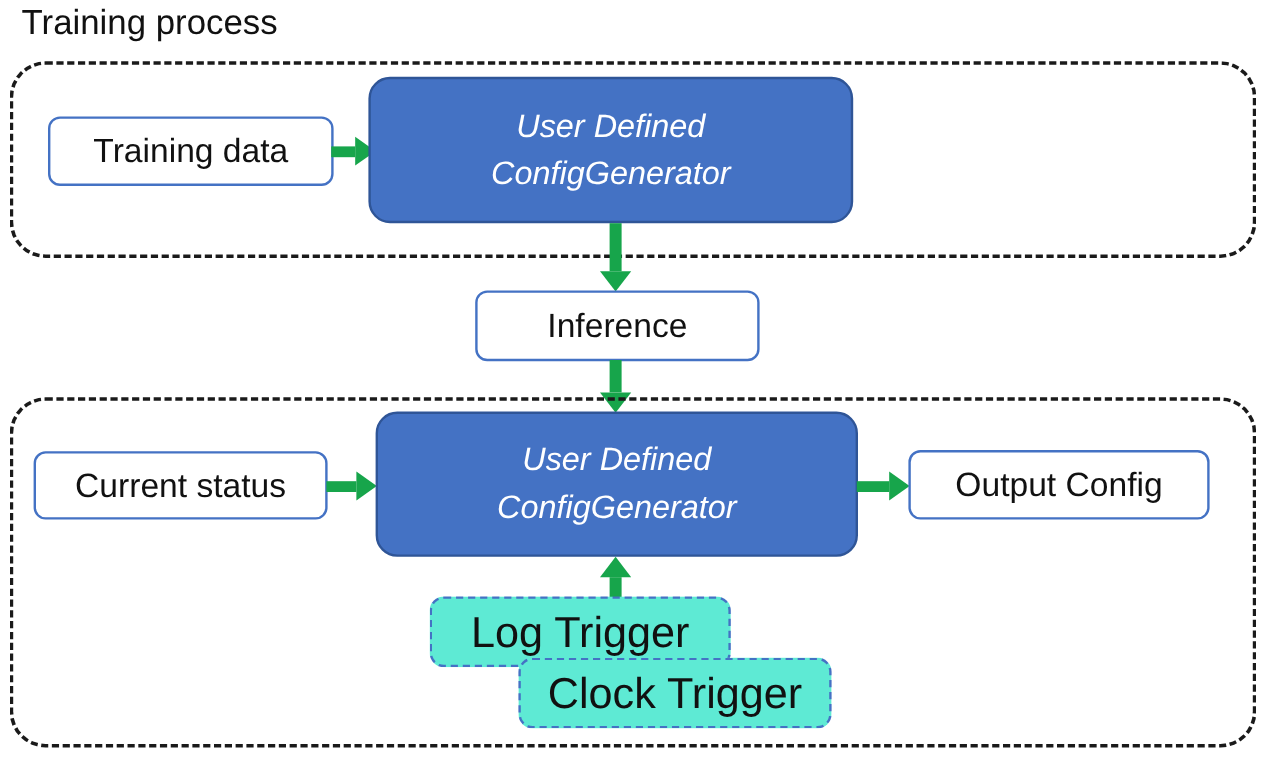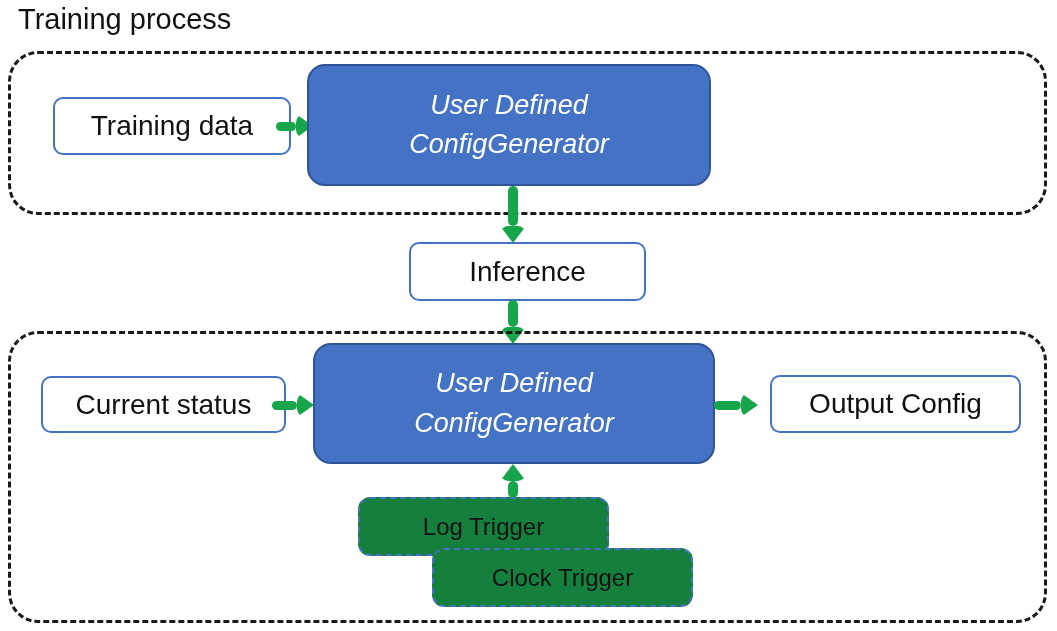--- a/index.html
+++ b/index.html
@@ -4,21 +4,21 @@
 <style>
   :root {
     --blue_fill: #4472C4;
     --blue_border: #2F5597;
     --outline_blue: #4472C4;
     --arrow_green: #17A54B;
     --dash_black: #1a1a1a;
     --text_dark: #111111;
     --text_light: #ffffff;
   }
-  * { margin: 0; padding: 0; box-sizing: border-box; border-radius: 20px; }
+  * { margin: 0; padding: 0; box-sizing: border-box; }
   html, body { background: #ffffff; }
   body {
     font-family: "Liberation Sans", "DejaVu Sans", sans-serif;
     color: var(--text_dark);
   }
   .canvas {
     position: relative;
     width: 1057px;
     height: 631px;
     background: #ffffff;
@@ -42,46 +42,45 @@
   .white-box {
     background: #ffffff;
     border: 2px solid var(--outline_blue);
     border-radius: 10px;
     display: flex;
     align-items: center;
     justify-content: center;
     font-size: 28px;
     color: var(--text_dark);
     white-space: nowrap;
-    margin-left: 13px;
   }
 
   .blue-box {
     background: var(--blue_fill);
     border: 2px solid var(--blue_border);
     border-radius: 18px;
     display: flex;
     align-items: center;
     justify-content: center;
     text-align: center;
     font-size: 27px;
     line-height: 1.45;
     color: var(--text_light);
     white-space: pre-line;
     font-style: italic;
   }
 
   .trigger-box {
-    background: #15803d;
+    background: #5eead4;
     border: 2px dashed var(--outline_blue);
     border-radius: 12px;
     display: flex;
     align-items: center;
     justify-content: center;
-    font-size: 24px;
+    font-size: 36px;
     color: var(--text_dark);
     white-space: nowrap;
   }
 
   
   .arrow-right { display: flex; align-items: center; }
   .arrow-right .shaft { flex: 1 1 auto; height: 9px; background: var(--arrow_green); }
   .arrow-right .head {
     width: 0; height: 0;
     border-top: 12px solid transparent;

